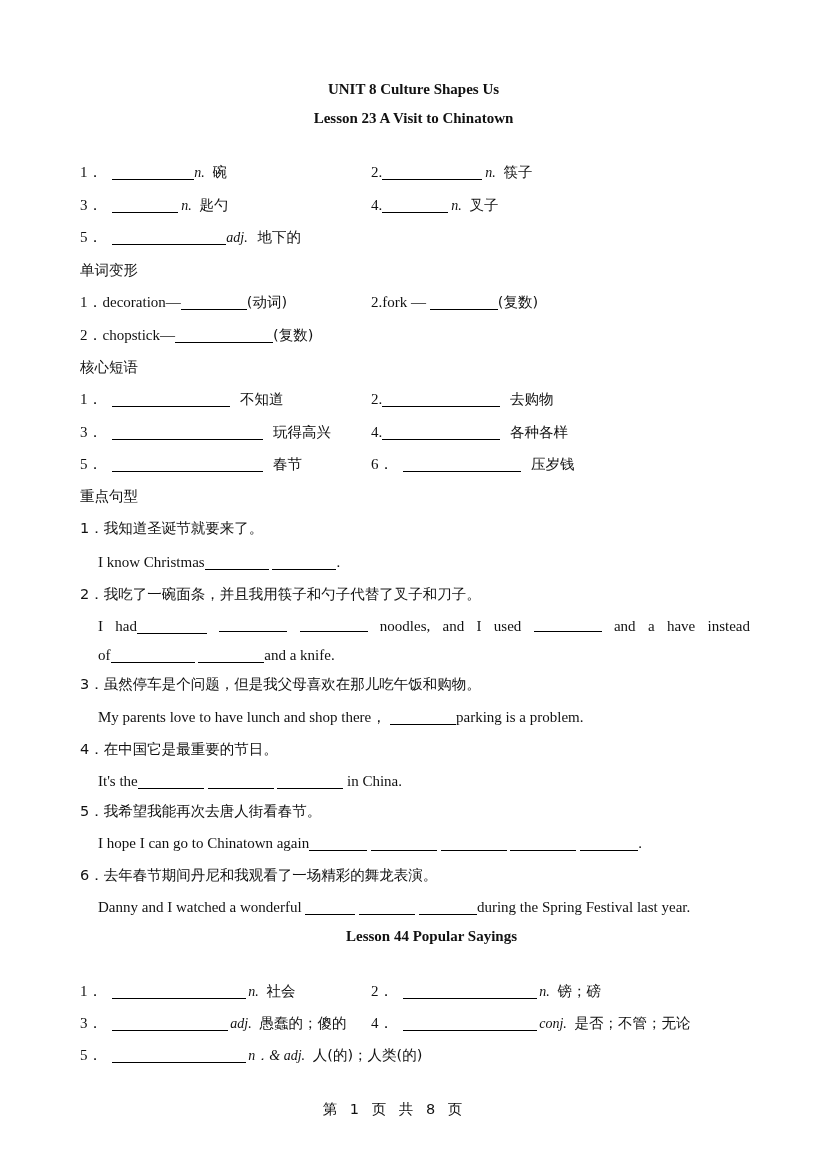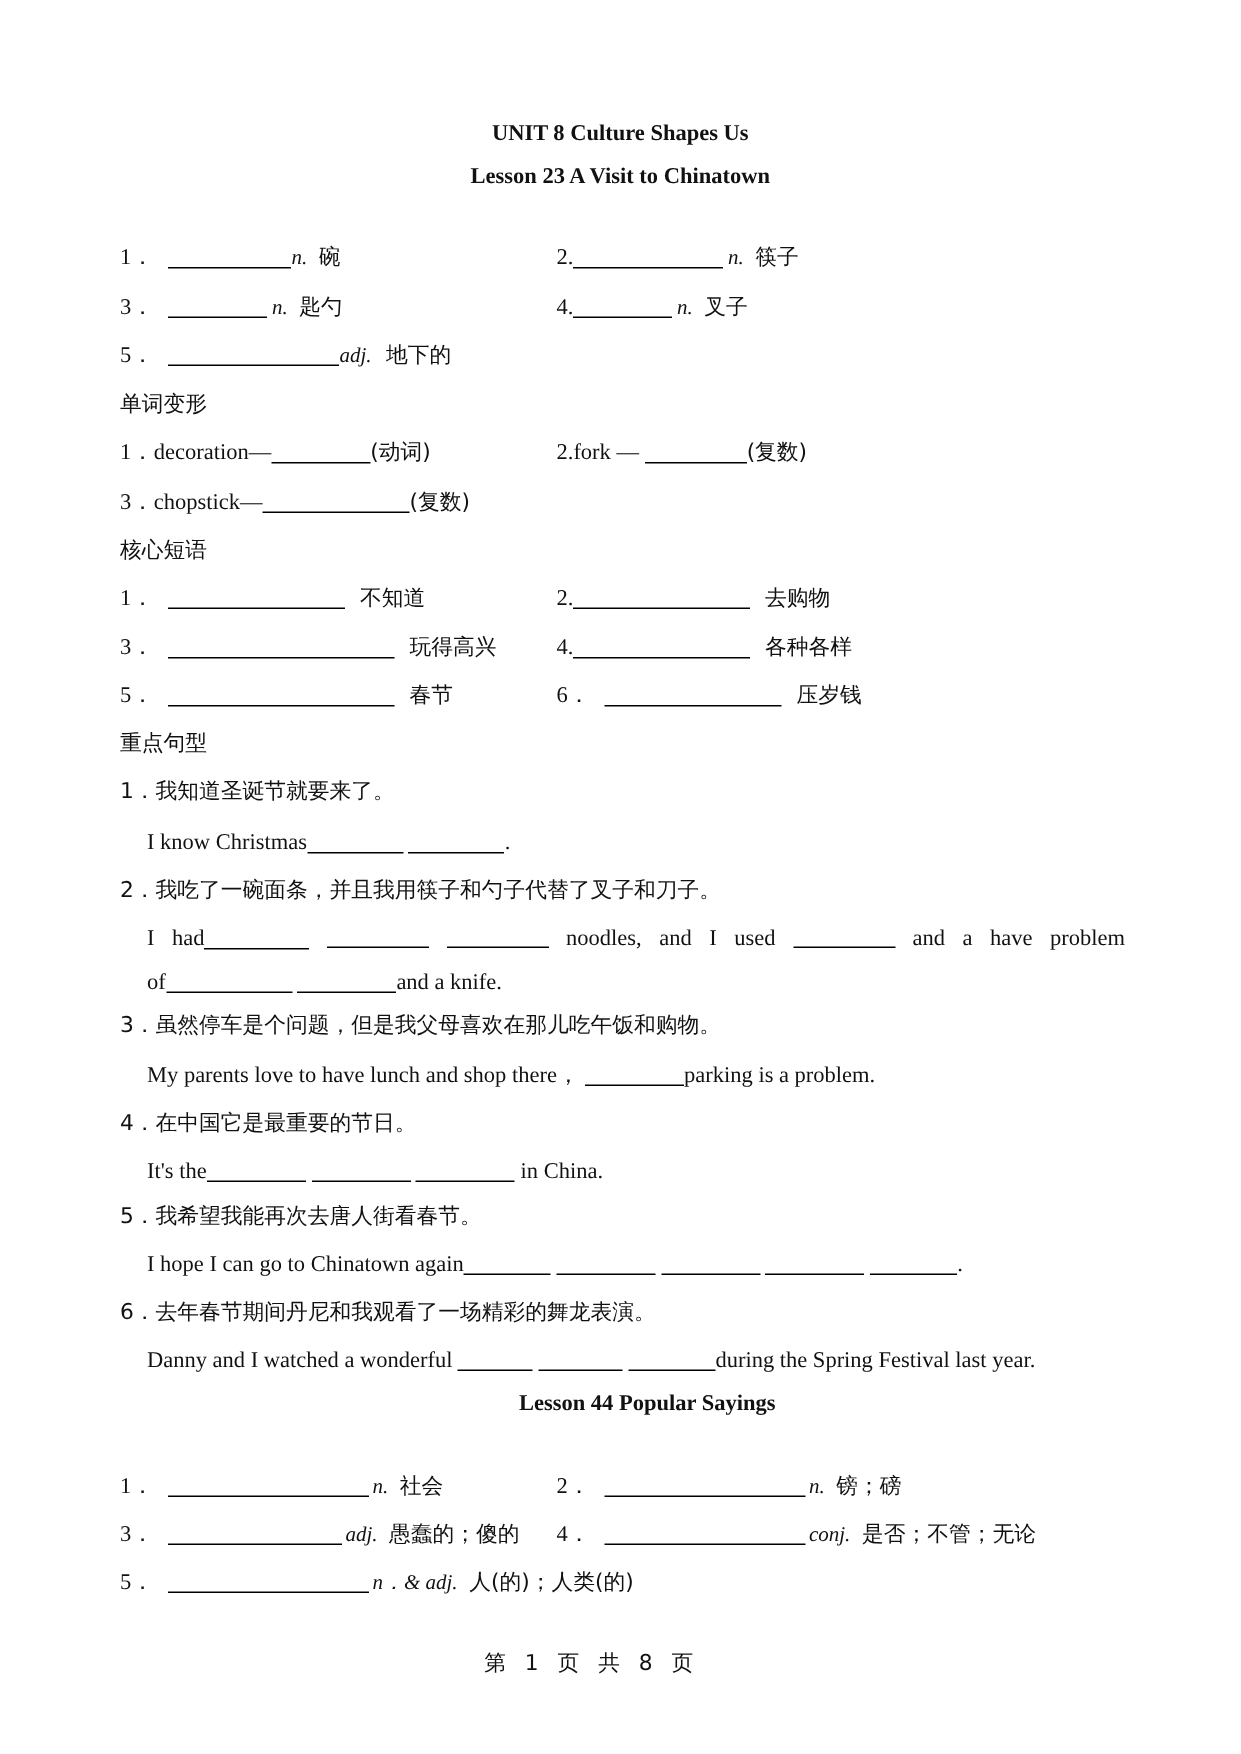--- a/index.html
+++ b/index.html
@@ -47,21 +47,21 @@
 </div>
 
 <div class="abs sect" style="left:80px; top:260px;">单词变形</div>
 <div class="abs" style="left:80px; top:292px;">
   <span>1．decoration—</span><span class="blank" style="width:66px;"></span><span class="cn">(动词)</span>
 </div>
 <div class="abs" style="left:371px; top:292px;">
   <span>2.fork — </span><span class="blank" style="width:68px;"></span><span class="cn">(复数)</span>
 </div>
 <div class="abs" style="left:80px; top:325px;">
-  <span>3．chopstick—</span><span class="blank" style="width:98px;"></span><span class="cn">(复数)</span>
+  <span>2．chopstick—</span><span class="blank" style="width:98px;"></span><span class="cn">(复数)</span>
 </div>
 
 <div class="abs sect" style="left:80px; top:357px;">核心短语</div>
 <div class="abs" style="left:80px; top:389px;">
   <span>1．</span>
   <span class="blank" style="width:118px; margin-left:6px;"></span>
   <span class="cn" style="margin-left:6px;">不知道</span>
 </div>
 <div class="abs" style="left:371px; top:389px;">
   <span>2.</span><span class="blank" style="width:118px;"></span>
@@ -101,21 +101,21 @@
   <span class="blank" style="width:68px;"></span>
   <span class="blank" style="width:68px;"></span>
   <span>noodles,</span>
   <span>and</span>
   <span>I</span>
   <span>used</span>
   <span class="blank" style="width:68px;"></span>
   <span>and</span>
   <span>a</span>
   <span>have</span>
-  <span>problem</span>
+  <span>instead</span>
 </div>
 <div class="abs en" style="left:98px; top:645px;">
   <span>of</span><span class="blank" style="width:84px;"></span> <span class="blank" style="width:66px;"></span><span>and a knife.</span>
 </div>
 
 <div class="abs cn" style="left:80px; top:674px;">3．虽然停车是个问题，但是我父母喜欢在那儿吃午饭和购物。</div>
 <div class="abs en" style="left:98px; top:707px;">
   <span>My parents love to have  lunch and shop there，</span>
   <span class="blank" style="width:66px;"></span><span>parking is a problem.</span>
 </div>

